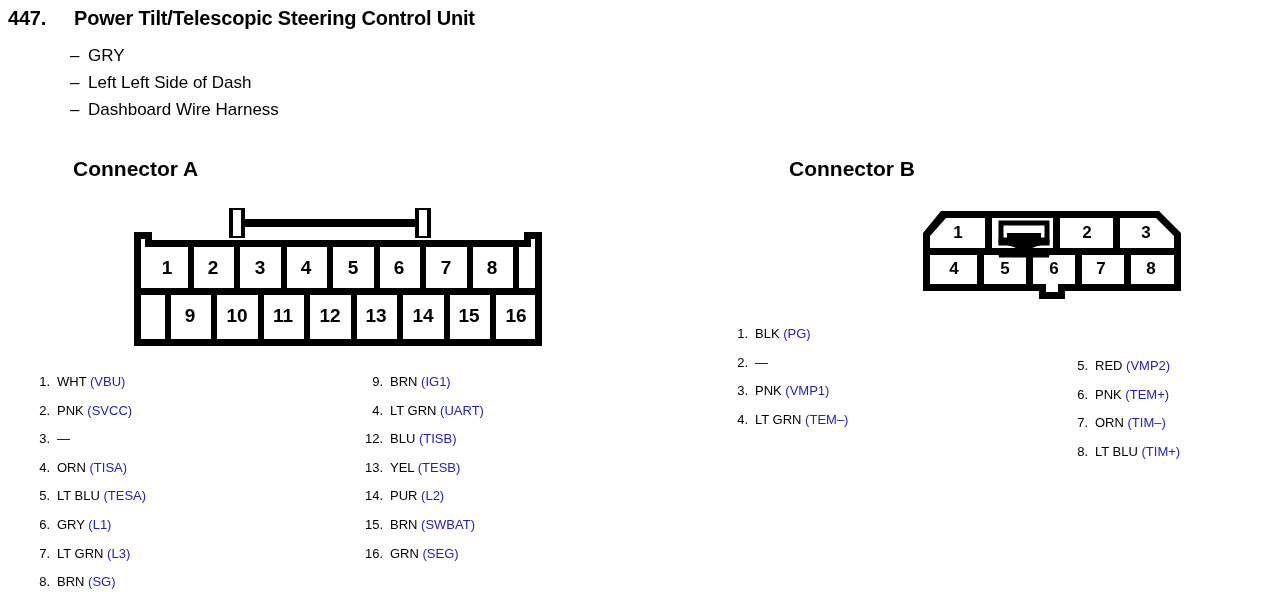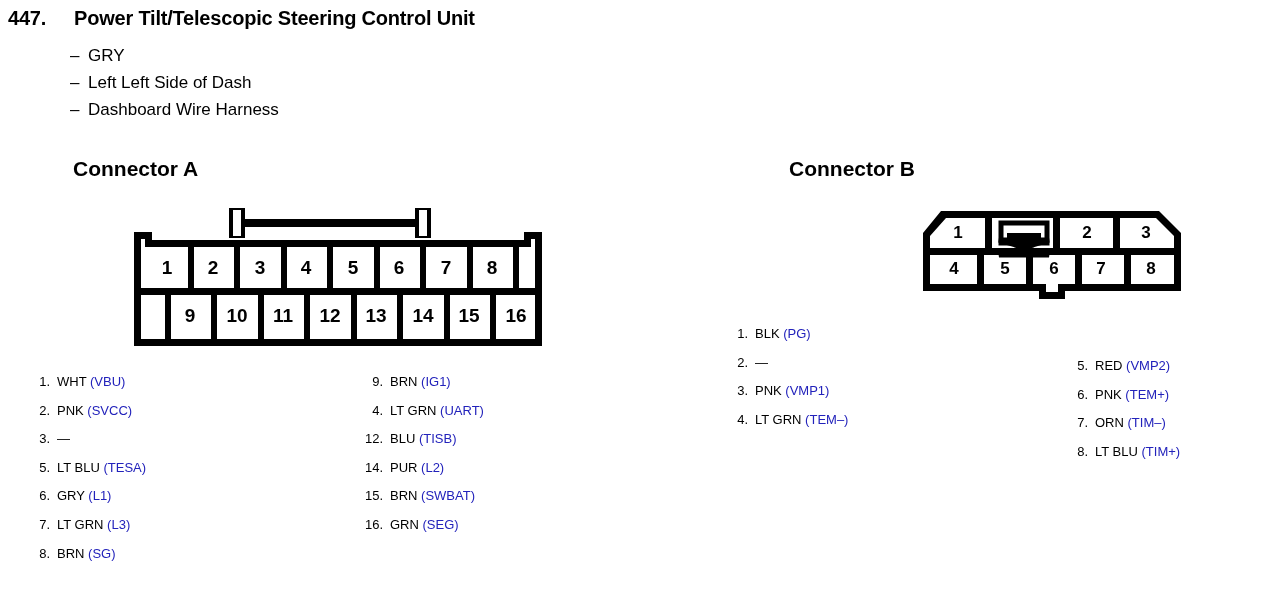--- a/index.html
+++ b/index.html
@@ -204,20 +204,23 @@
   <div class="pinrow">
     <span class="idx">1.</span><span class="wire">WHT</span> <span class="sig">(VBU)</span>
   </div>
   <div class="pinrow">
     <span class="idx">2.</span><span class="wire">PNK</span> <span class="sig">(SVCC)</span>
   </div>
   <div class="pinrow">
     <span class="idx">3.</span><span class="wire">—</span> <span class="sig"></span>
   </div>
   <div class="pinrow">
+    <span class="idx">4.</span><span class="wire">ORN</span> <span class="sig">(TISA)</span>
+  </div>
+  <div class="pinrow">
     <span class="idx">5.</span><span class="wire">LT BLU</span> <span class="sig">(TESA)</span>
   </div>
   <div class="pinrow">
     <span class="idx">6.</span><span class="wire">GRY</span> <span class="sig">(L1)</span>
   </div>
   <div class="pinrow">
     <span class="idx">7.</span><span class="wire">LT GRN</span> <span class="sig">(L3)</span>
   </div>
   <div class="pinrow">
     <span class="idx">8.</span><span class="wire">BRN</span> <span class="sig">(SG)</span>
@@ -226,20 +229,23 @@
 
 <div class="pinlist" id="list-a2">
   <div class="pinrow">
     <span class="idx">9.</span><span class="wire">BRN</span> <span class="sig">(IG1)</span>
   </div>
   <div class="pinrow">
     <span class="idx">4.</span><span class="wire">LT GRN</span> <span class="sig">(UART)</span>
   </div>
   <div class="pinrow">
     <span class="idx">12.</span><span class="wire">BLU</span> <span class="sig">(TISB)</span>
+  </div>
+  <div class="pinrow">
+    <span class="idx">13.</span><span class="wire">YEL</span> <span class="sig">(TESB)</span>
   </div>
   <div class="pinrow">
     <span class="idx">14.</span><span class="wire">PUR</span> <span class="sig">(L2)</span>
   </div>
   <div class="pinrow">
     <span class="idx">15.</span><span class="wire">BRN</span> <span class="sig">(SWBAT)</span>
   </div>
   <div class="pinrow">
     <span class="idx">16.</span><span class="wire">GRN</span> <span class="sig">(SEG)</span>
   </div>

